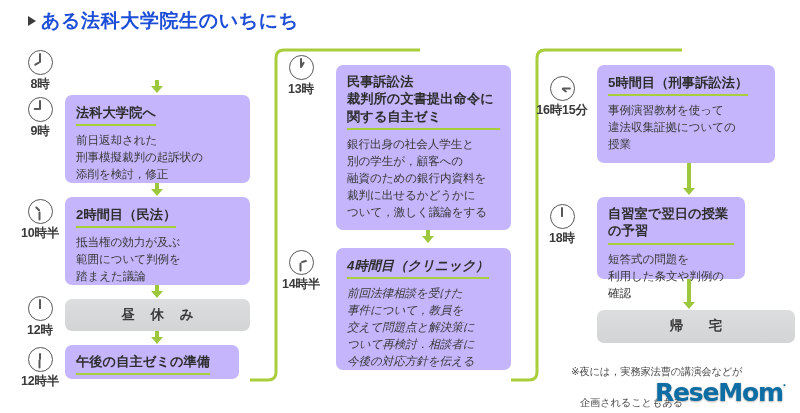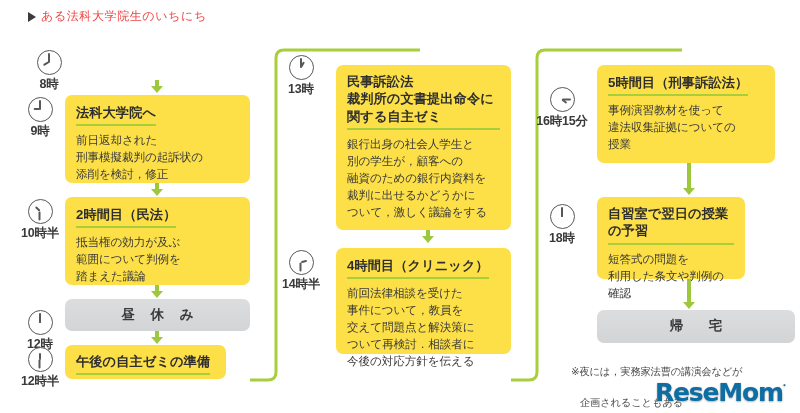--- a/index.html
+++ b/index.html
@@ -16,21 +16,21 @@
     position: absolute; left: 28px; top: 8px;
     display: flex; align-items: center; gap: 5px;
   }
   .tri {
     width: 0; height: 0;
     border-left: 8px solid #3b3b3b;
     border-top: 5.5px solid transparent;
     border-bottom: 5.5px solid transparent;
   }
   #title-text {
-    font-size: 12px; font-weight: normal; color: #ef4444;
+    font-size: 19px; font-weight: bold; color: #1d4ed8;
     letter-spacing: 0.6px; white-space: nowrap;
   }
 
   
   #connectors { position: absolute; left: 0; top: 0; width: 800px; height: 413px; }
 
   
   .clock-group { position: absolute; width: 72px; text-align: center; }
   .clock-face {
     width: 25px; height: 25px; border-radius: 50%;
@@ -54,21 +54,21 @@
     padding: 8px 11px 9px;
   }
   .card.gray {
     background: linear-gradient(#dcdddf, #d3d4d6);
     display: flex; align-items: center; justify-content: center;
   }
   .card.gray .gray-label {
     font-size: 13.5px; font-weight: bold; color: #3a3a3a;
     letter-spacing: 6px; text-indent: 6px;
   }
-  .card.yellow { background: #fde047; }
+  .card.yellow { background: #c4b5fd; }
 
   .card-head {
     font-size: 13.2px; font-weight: bold; color: #2e2e2e;
     line-height: 1.32; letter-spacing: 0.1px;
     padding-bottom: 3px;
     border-bottom: 2.2px solid #a9ce3c;
     display: inline-block;
   }
   .card-head.full { display: block; }
   .card-body {
@@ -119,21 +119,21 @@
     <span id="title-text">ある法科大学院生のいちにち</span>
   </div>
 
   <svg id="connectors" viewBox="0 0 800 413" xmlns="http://www.w3.org/2000/svg">
 
     <path d="M 250 380 H 268 Q 276 380 276 372 V 58 Q 276 50 284 50 H 420" fill="none" stroke="#a9ce3c" stroke-width="3" stroke-linecap="butt"></path>
 
     <path d="M 511 380 H 529 Q 537 380 537 372 V 58 Q 537 50 545 50 H 682" fill="none" stroke="#a9ce3c" stroke-width="3" stroke-linecap="butt"></path>
   </svg>
 
-  <div class="clock-group" style="left:13px; top:50px;">
+  <div class="clock-group" style="left:4px; top:50px;">
     <div class="clock-face">
       <div class="hand hour" style="transform:rotate(240deg);"></div>
       <div class="hand minute" style="transform:rotate(0deg);"></div>
     </div>
     <div class="clock-label">8時</div>
   </div>
   <div class="arrow" style="left:150px; top:80px;">
     <div class="shaft" style="height:6px;"></div>
       <div class="head"></div>
   </div>
@@ -163,21 +163,21 @@
   </div>
   <div class="card yellow" style="left:65px; top:197px; width:185px; height:88px;">
     <div class="card-head">2時間目（民法）</div>
     <div class="card-body prewrap">抵当権の効力が及ぶ<br>範囲について判例を<br>踏まえた議論</div>
   </div>
   <div class="arrow" style="left:150px; top:285px;">
     <div class="shaft" style="height:6px;"></div>
       <div class="head"></div>
   </div>
 
-  <div class="clock-group" style="left:4px; top:310px;">
+  <div class="clock-group" style="left:4px; top:296px;">
     <div class="clock-face">
       <div class="hand hour" style="transform:rotate(0deg);"></div>
       <div class="hand minute" style="transform:rotate(0deg);"></div>
     </div>
     <div class="clock-label">12時</div>
   </div>
   <div class="card gray" style="left:65px; top:299px; width:185px; height:32px;">
     <span class="gray-label">昼 休 み</span>
   </div>
   <div class="arrow" style="left:150px; top:331px;">
@@ -185,21 +185,21 @@
       <div class="head"></div>
   </div>
 
   <div class="clock-group" style="left:4px; top:347px;">
     <div class="clock-face">
       <div class="hand hour" style="transform:rotate(0deg);"></div>
       <div class="hand minute" style="transform:rotate(180deg);"></div>
     </div>
     <div class="clock-label">12時半</div>
   </div>
-  <div class="card yellow single" style="left:65px; top:345px; width:161px; height:34px;">
+  <div class="card yellow single" style="left:65px; top:345px; width:174px; height:34px;">
     <div class="card-head">午後の自主ゼミの準備</div>
   </div>
 
   <div class="clock-group" style="left:265px; top:55px;">
     <div class="clock-face">
       <div class="hand hour" style="transform:rotate(30deg);"></div>
       <div class="hand minute" style="transform:rotate(0deg);"></div>
     </div>
     <div class="clock-label">13時</div>
   </div>
@@ -212,26 +212,26 @@
       <div class="head"></div>
   </div>
 
   <div class="clock-group" style="left:265px; top:250px;">
     <div class="clock-face">
       <div class="hand hour" style="transform:rotate(75deg);"></div>
       <div class="hand minute" style="transform:rotate(180deg);"></div>
     </div>
     <div class="clock-label">14時半</div>
   </div>
-  <div class="card yellow" style="left:336px; top:248px; width:175px; height:106px;">
+  <div class="card yellow" style="left:336px; top:248px; width:175px; height:122px;font-style:italic;">
     <div class="card-head">4時間目（クリニック）</div>
     <div class="card-body prewrap">前回法律相談を受けた<br>事件について，教員を<br>交えて問題点と解決策に<br>ついて再検討．相談者に<br>今後の対応方針を伝える</div>
   </div>
 
-  <div class="clock-group" style="left:526px; top:87px;">
+  <div class="clock-group" style="left:526px; top:76px;">
     <div class="clock-face">
       <div class="hand hour" style="transform:rotate(128deg);"></div>
       <div class="hand minute" style="transform:rotate(90deg);"></div>
     </div>
     <div class="clock-label">16時15分</div>
   </div>
   <div class="card yellow" style="left:597px; top:65px; width:178px; height:98px;">
     <div class="card-head">5時間目（刑事訴訟法）</div>
     <div class="card-body prewrap">事例演習教材を使って<br>違法収集証拠についての<br>授業</div>
   </div>

